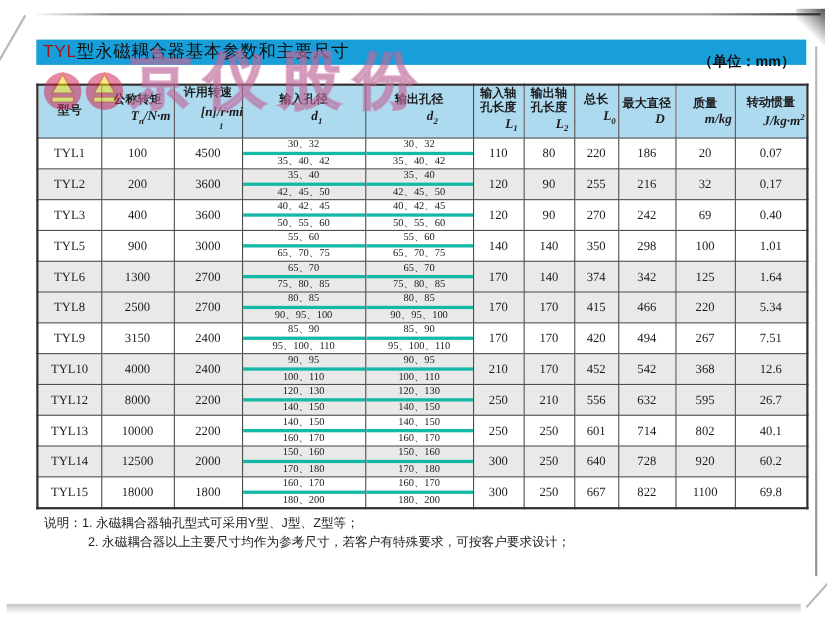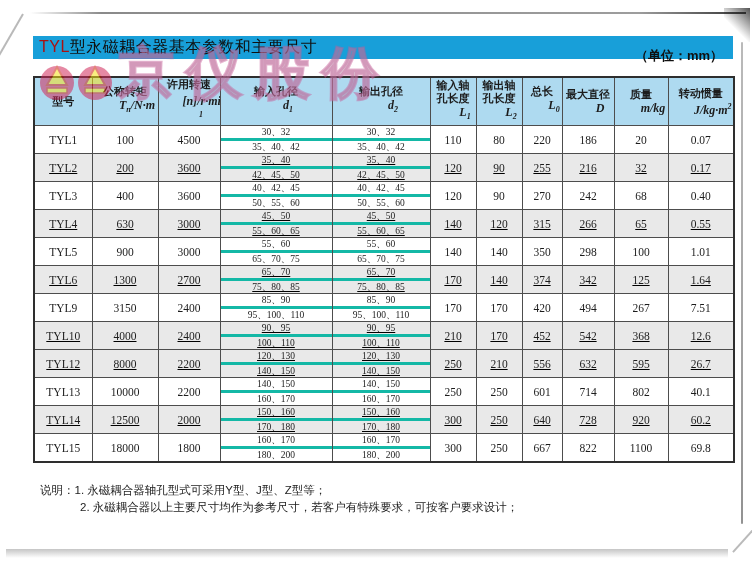--- a/index.html
+++ b/index.html
@@ -45,30 +45,30 @@
   .wm-text{font-size:56px;line-height:62px;font-weight:bold;letter-spacing:12px;margin-left:4px;
     color:rgba(175,135,160,.42);-webkit-text-stroke:2px rgba(200,90,150,.45);white-space:nowrap;}
 
   
   table.spec{border-collapse:collapse;table-layout:fixed;width:700px;margin-top:17px;
     border:2px solid #2e2e2e;position:relative;z-index:2;background:#fff;}
   .spec th,.spec td{border:1px solid var(--border);text-align:center;vertical-align:middle;
     padding:0;color:#1c1c1c;overflow:hidden;}
   .spec thead th{background:var(--header-bg);height:46px;font-size:11px;font-weight:bold;line-height:13px;}
   .spec tbody td{height:25px;font-size:11.5px;font-family:"Liberation Serif","DejaVu Serif",serif;}
-  .spec tbody tr.alt{background:var(--row-alt);text-decoration:underline;}
+  .spec tbody tr.alt{background:var(--row-alt);}
   .sym{font-family:"Liberation Serif","DejaVu Serif",serif;font-style:italic;font-weight:bold;
     font-size:12px;line-height:14px;padding-left:24px;}
   .sym sub{font-size:8px;}
   .sym sup{font-size:8px;}
   .d-top,.d-bot{line-height:12px;font-size:9.5px;white-space:nowrap;}
   .d-top{border-bottom:3px solid #14b8a6;}
 
   
-  .notes{margin-top:19px;font-size:11.5px;color:#222;line-height:17px;padding-left:7px;}
+  .notes{margin-top:5px;font-size:11.5px;color:#222;line-height:17px;padding-left:7px;}
   .notes .line2{padding-left:40px;}
 </style>
 </head>
 <body>
 
 <div class="edge-top"></div>
 <div class="edge-top-left"></div>
 <div class="edge-top-right"></div>
 <div class="edge-right"></div>
 <div class="edge-bottom"></div>
@@ -206,41 +206,22 @@
             <div class="d-bot">50、55、60</div>
           </td>
           <td>
             <div class="d-top">40、42、45</div>
             <div class="d-bot">50、55、60</div>
           </td>
           <td>120</td>
           <td>90</td>
           <td>270</td>
           <td>242</td>
-          <td>68</td>
+          <td>69</td>
           <td>0.40</td>
-        </tr>
-        <tr class="alt">
-          <td>TYL4</td>
-          <td>630</td>
-          <td>3000</td>
-          <td>
-            <div class="d-top">45、50</div>
-            <div class="d-bot">55、60、65</div>
-          </td>
-          <td>
-            <div class="d-top">45、50</div>
-            <div class="d-bot">55、60、65</div>
-          </td>
-          <td>140</td>
-          <td>120</td>
-          <td>315</td>
-          <td>266</td>
-          <td>65</td>
-          <td>0.55</td>
         </tr>
         <tr>
           <td>TYL5</td>
           <td>900</td>
           <td>3000</td>
           <td>
             <div class="d-top">55、60</div>
             <div class="d-bot">65、70、75</div>
           </td>
           <td>
@@ -266,20 +247,39 @@
             <div class="d-top">65、70</div>
             <div class="d-bot">75、80、85</div>
           </td>
           <td>170</td>
           <td>140</td>
           <td>374</td>
           <td>342</td>
           <td>125</td>
           <td>1.64</td>
         </tr>
+        <tr class="alt">
+          <td>TYL8</td>
+          <td>2500</td>
+          <td>2700</td>
+          <td>
+            <div class="d-top">80、85</div>
+            <div class="d-bot">90、95、100</div>
+          </td>
+          <td>
+            <div class="d-top">80、85</div>
+            <div class="d-bot">90、95、100</div>
+          </td>
+          <td>170</td>
+          <td>170</td>
+          <td>415</td>
+          <td>466</td>
+          <td>220</td>
+          <td>5.34</td>
+        </tr>
         <tr>
           <td>TYL9</td>
           <td>3150</td>
           <td>2400</td>
           <td>
             <div class="d-top">85、90</div>
             <div class="d-bot">95、100、110</div>
           </td>
           <td>
             <div class="d-top">85、90</div>

